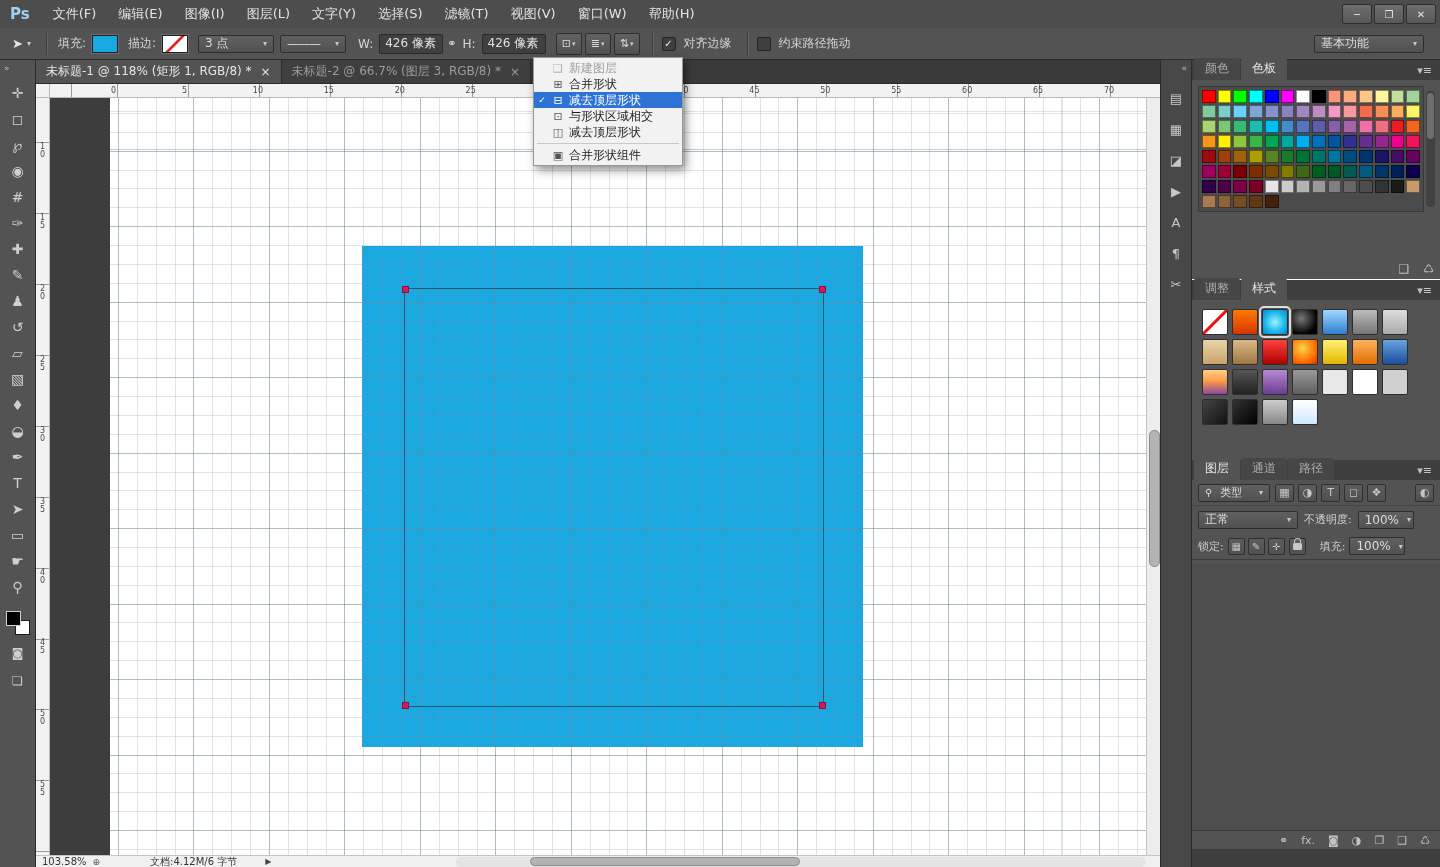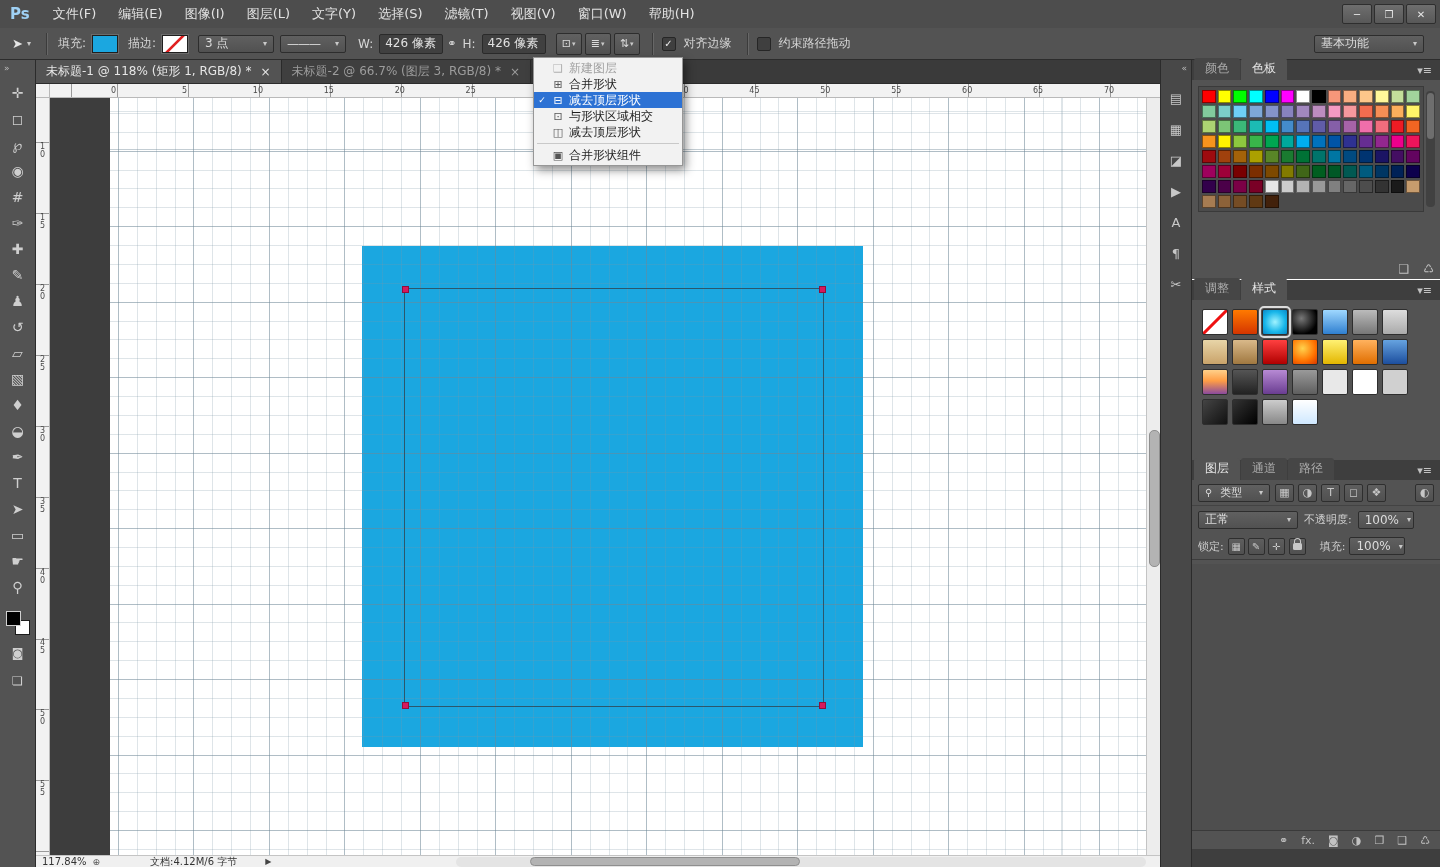--- a/index.html
+++ b/index.html
@@ -400,21 +400,21 @@
         <span class="anchor a-br"></span>
       </div>
     </div>
   </div>
 
   <div id="vscroll">
     <div id="vscroll-thumb"></div>
   </div>
 
   <div id="statusbar">
-    <span id="zoom-field">117.84%</span>
+    <span id="zoom-field">103.58%</span>
     <span class="status-ico">⊕</span>
     <span id="docinfo">文档:4.12M/6 字节</span>
     <span id="status-arrow">▶</span>
     <div id="hscroll">
       <div id="hscroll-thumb"></div>
     </div>
   </div>
 
   <div id="strip">
     <div class="strip-head">«</div>

